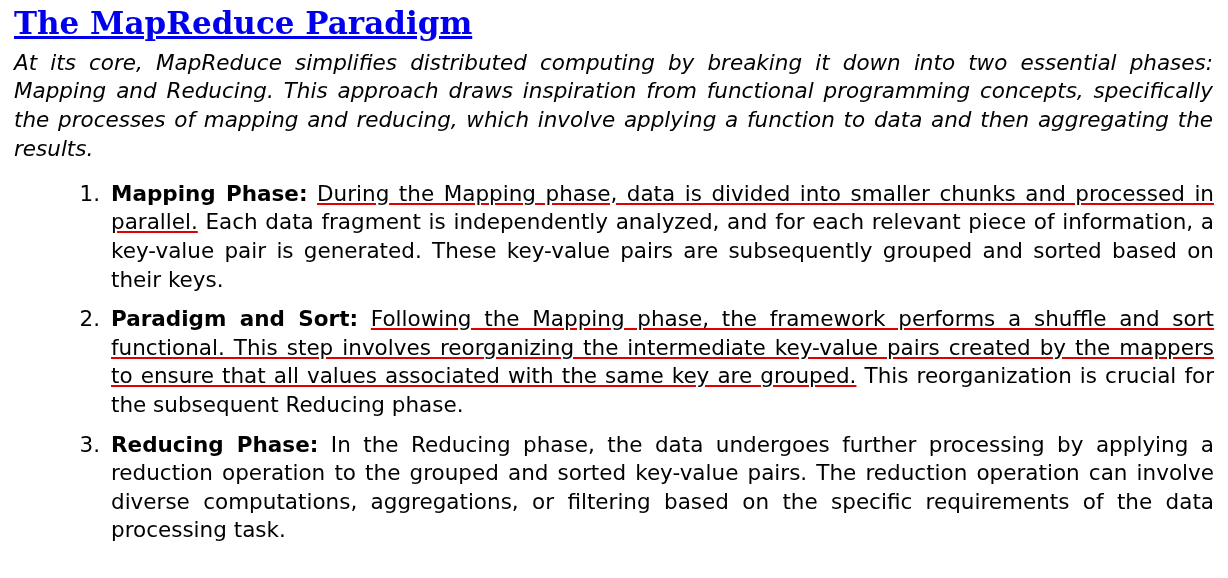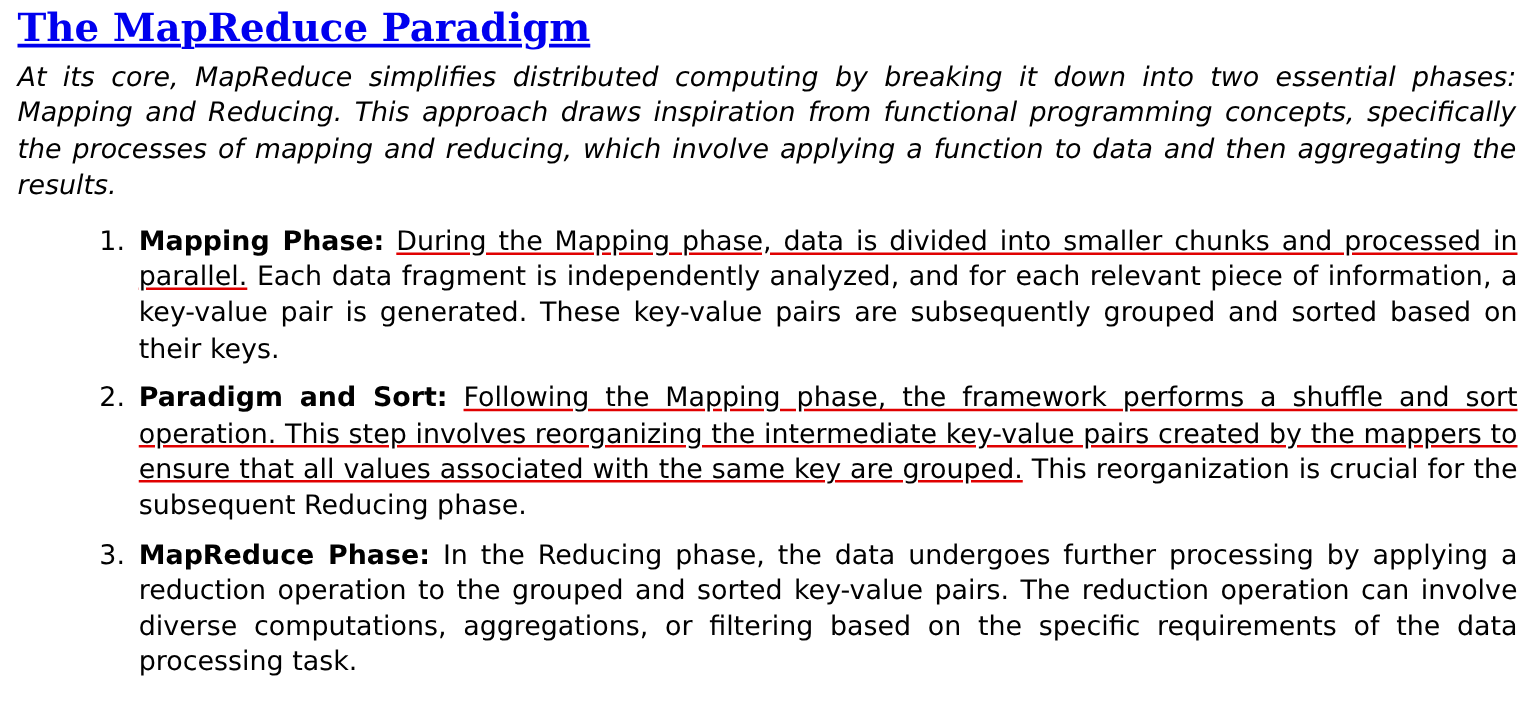--- a/index.html
+++ b/index.html
@@ -86,24 +86,24 @@
   <ol class="steps">
 
     <li>
       <span class="lead">Mapping Phase:</span> 
       <span class="hl">During the Mapping phase, data is divided into smaller chunks and processed in parallel.</span> 
       <span>Each data fragment is independently analyzed, and for each relevant piece of information, a key-value pair is generated. These key-value pairs are subsequently grouped and sorted based on their keys.</span>
     </li>
 
     <li>
       <span class="lead">Paradigm and Sort:</span> 
-      <span class="hl">Following the Mapping phase, the framework performs a shuffle and sort operation. This step involves reorganizing the intermediate key-value pairs created by the mappers to ensure that all values associated with the same key are grouped.</span> 
+      <span class="hl">Following the Mapping phase, the framework performs a shuffle and sort functional. This step involves reorganizing the intermediate key-value pairs created by the mappers to ensure that all values associated with the same key are grouped.</span> 
       <span>This reorganization is crucial for the subsequent Reducing phase.</span>
     </li>
 
     <li>
-      <span class="lead">MapReduce Phase:</span> 
+      <span class="lead">Reducing Phase:</span> 
       <span>In the Reducing phase, the data undergoes further processing by applying a reduction operation to the grouped and sorted key-value pairs. The reduction operation can involve diverse computations, aggregations, or filtering based on the specific requirements of the data processing task.</span>
     </li>
 
   </ol>
 
 </div>
 
 </body></html>

